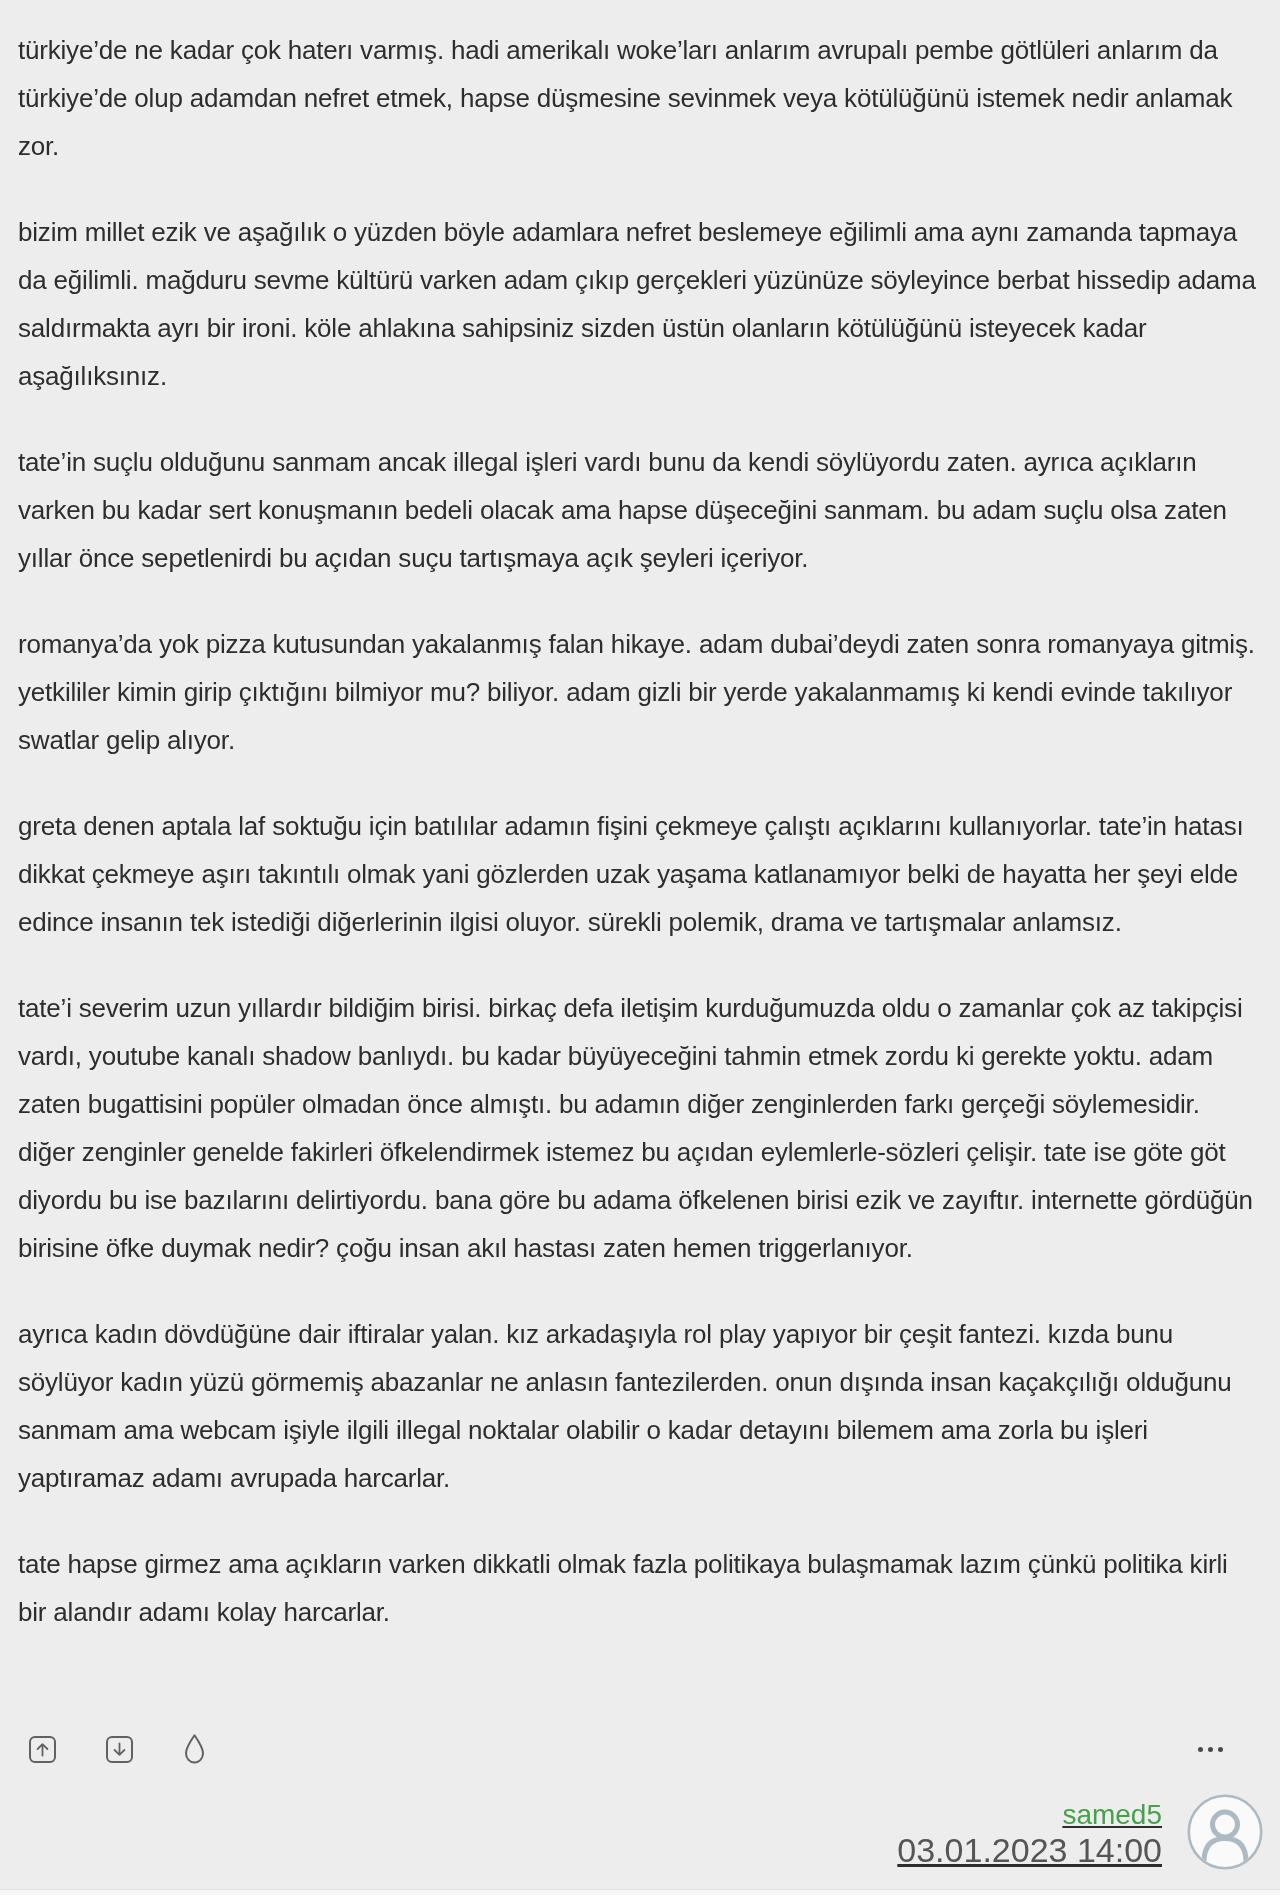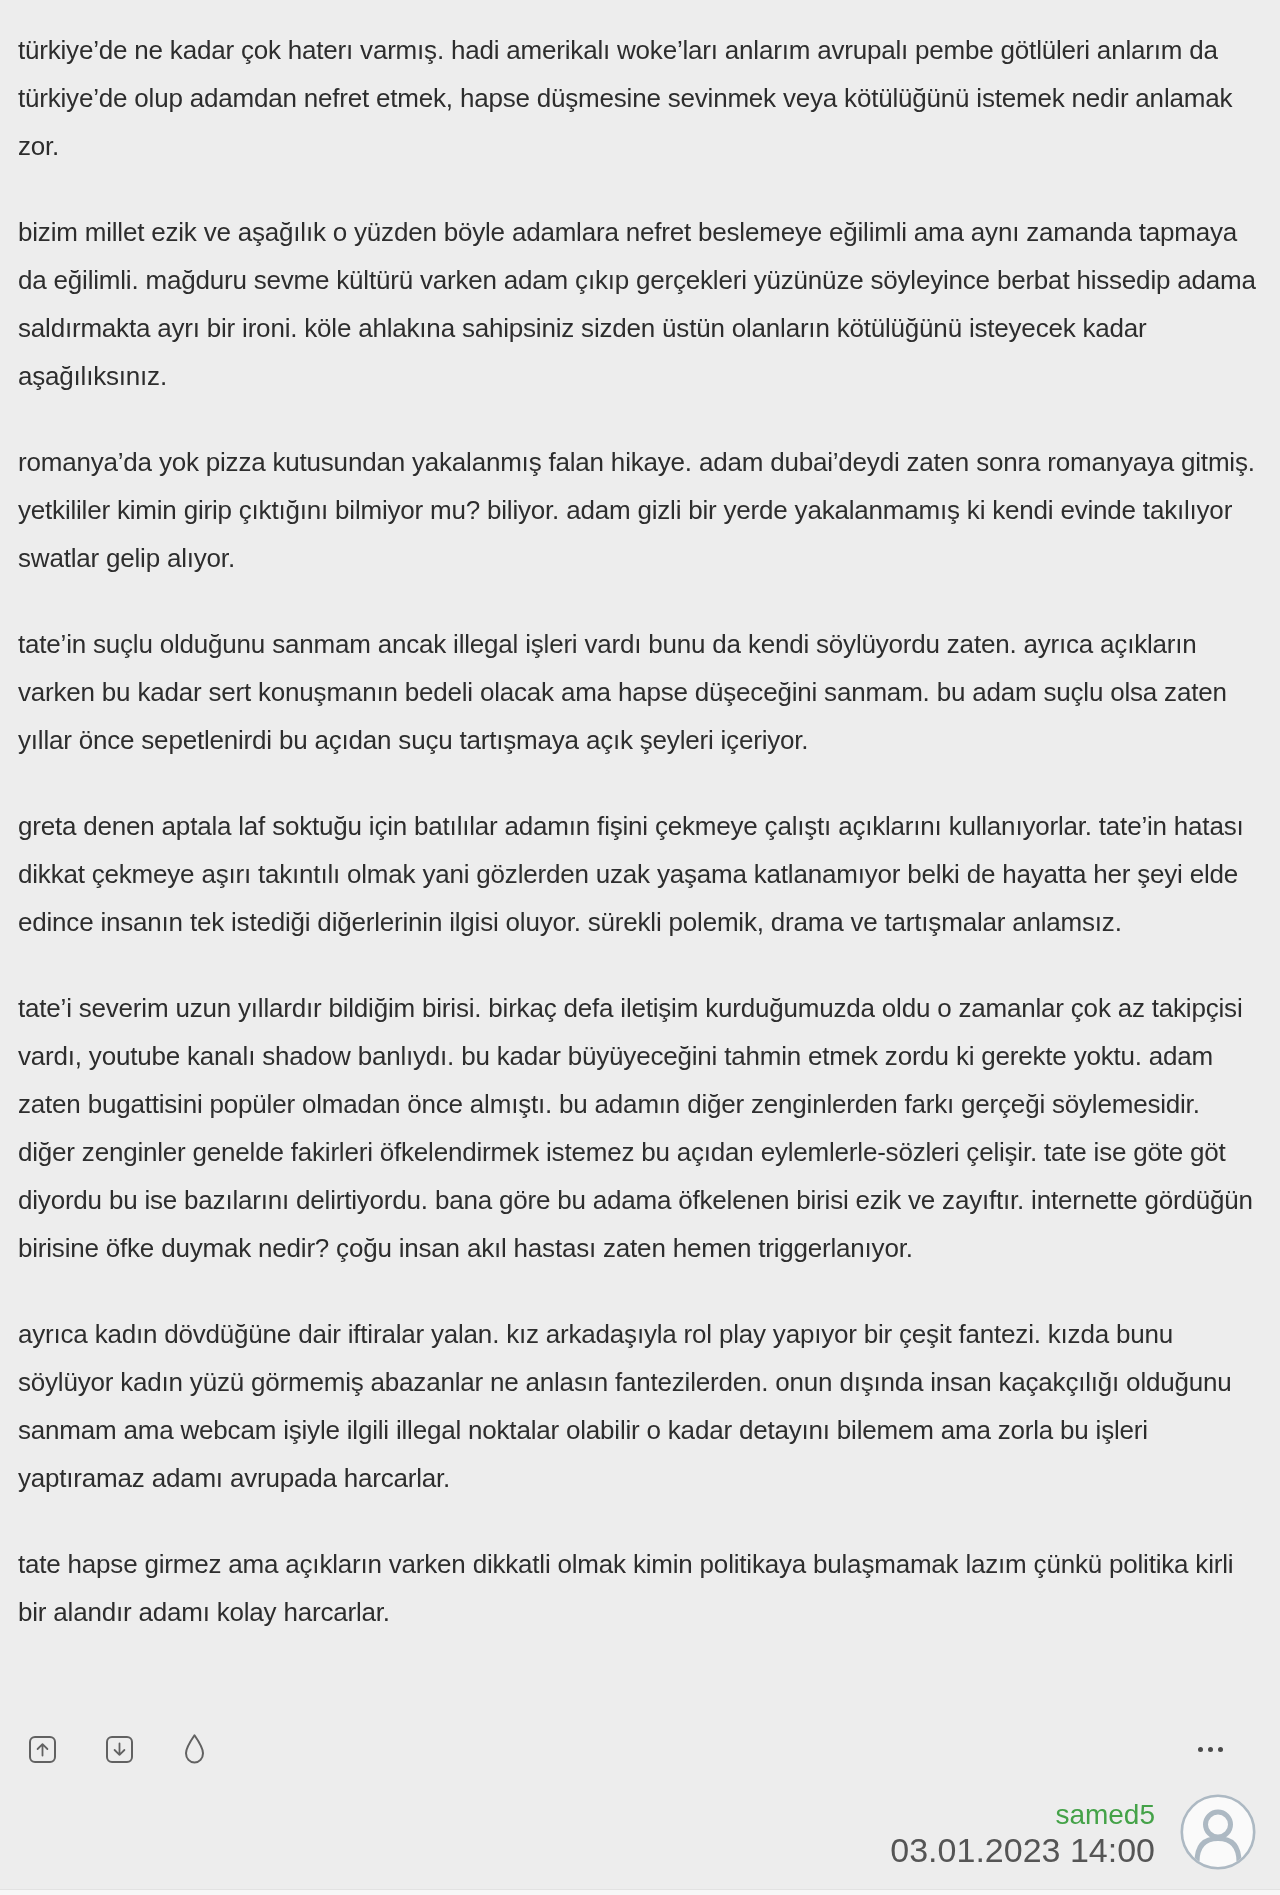--- a/index.html
+++ b/index.html
@@ -65,24 +65,25 @@
     padding:4px 2px;
   }
   .more-btn .dot{
     width:5px;height:5px;border-radius:50%;
     background:#4a4a4a;
   }
   
   .entry-author{
     position:absolute;
     top:1794px;
-    right:24px;
+    right:17px;
     display:flex;
     align-items:center;
     gap:25px;
+    text-decoration:underline;
   }
   .author-meta{
     display:flex;
     flex-direction:column;
     align-items:flex-end;
     gap:9px;
   }
   .author-nick{
     color:var(--green);
     font-size:28px;
@@ -110,26 +111,26 @@
   }
 </style>
 </head>
 <body>
 
 <main class="entry">
 
   <div class="entry-content">
       <p>türkiye’de ne kadar çok haterı varmış. hadi amerikalı woke’ları anlarım avrupalı pembe götlüleri anlarım da türkiye’de olup adamdan nefret etmek, hapse düşmesine sevinmek veya kötülüğünü istemek nedir anlamak zor.</p>
       <p>bizim millet ezik ve aşağılık o yüzden böyle adamlara nefret beslemeye eğilimli ama aynı zamanda tapmaya da eğilimli. mağduru sevme kültürü varken adam çıkıp gerçekleri yüzünüze söyleyince berbat hissedip adama saldırmakta ayrı bir ironi. köle ahlakına sahipsiniz sizden üstün olanların kötülüğünü isteyecek kadar aşağılıksınız.</p>
+      <p>tate’in suçlu olduğunu sanmam ancak illegal işleri vardı bunu da kendi söylüyordu zaten. ayrıca açıkların varken bu kadar sert konuşmanın bedeli olacak ama hapse düşeceğini sanmam. bu adam suçlu olsa zaten yıllar önce sepetlenirdi bu açıdan suçu tartışmaya açık şeyleri içeriyor.</p>
       <p>romanya’da yok pizza kutusundan yakalanmış falan hikaye. adam dubai’deydi zaten sonra romanyaya gitmiş. yetkililer kimin girip çıktığını bilmiyor mu? biliyor. adam gizli bir yerde yakalanmamış ki kendi evinde takılıyor swatlar gelip alıyor.</p>
-      <p>tate’in suçlu olduğunu sanmam ancak illegal işleri vardı bunu da kendi söylüyordu zaten. ayrıca açıkların varken bu kadar sert konuşmanın bedeli olacak ama hapse düşeceğini sanmam. bu adam suçlu olsa zaten yıllar önce sepetlenirdi bu açıdan suçu tartışmaya açık şeyleri içeriyor.</p>
       <p>greta denen aptala laf soktuğu için batılılar adamın fişini çekmeye çalıştı açıklarını kullanıyorlar. tate’in hatası dikkat çekmeye aşırı takıntılı olmak yani gözlerden uzak yaşama katlanamıyor belki de hayatta her şeyi elde edince insanın tek istediği diğerlerinin ilgisi oluyor. sürekli polemik, drama ve tartışmalar anlamsız.</p>
       <p>tate’i severim uzun yıllardır bildiğim birisi. birkaç defa iletişim kurduğumuzda oldu o zamanlar çok az takipçisi vardı, youtube kanalı shadow banlıydı. bu kadar büyüyeceğini tahmin etmek zordu ki gerekte yoktu. adam zaten bugattisini popüler olmadan önce almıştı. bu adamın diğer zenginlerden farkı gerçeği söylemesidir. diğer zenginler genelde fakirleri öfkelendirmek istemez bu açıdan eylemlerle-sözleri çelişir. tate ise göte göt diyordu bu ise bazılarını delirtiyordu. bana göre bu adama öfkelenen birisi ezik ve zayıftır. internette gördüğün birisine öfke duymak nedir? çoğu insan akıl hastası zaten hemen triggerlanıyor.</p>
       <p>ayrıca kadın dövdüğüne dair iftiralar yalan. kız arkadaşıyla rol play yapıyor bir çeşit fantezi. kızda bunu söylüyor kadın yüzü görmemiş abazanlar ne anlasın fantezilerden. onun dışında insan kaçakçılığı olduğunu sanmam ama webcam işiyle ilgili illegal noktalar olabilir o kadar detayını bilemem ama zorla bu işleri yaptıramaz adamı avrupada harcarlar.</p>
-      <p>tate hapse girmez ama açıkların varken dikkatli olmak kimin politikaya bulaşmamak lazım çünkü politika kirli bir alandır adamı kolay harcarlar.</p>
+      <p>tate hapse girmez ama açıkların varken dikkatli olmak fazla politikaya bulaşmamak lazım çünkü politika kirli bir alandır adamı kolay harcarlar.</p>
     </div>
 
   <div class="entry-footer">
     <div class="vote-group">
 
       <button class="vote-btn">
         <svg width="17" height="17" viewBox="0 0 17 17" fill="none">
           <path d="M8.5 14.5 L8.5 3.2 M3.6 8 L8.5 3.2 L13.4 8" stroke="#616161" stroke-width="1.8" fill="none" stroke-linecap="round" stroke-linejoin="round"></path>
         </svg>
       </button>

